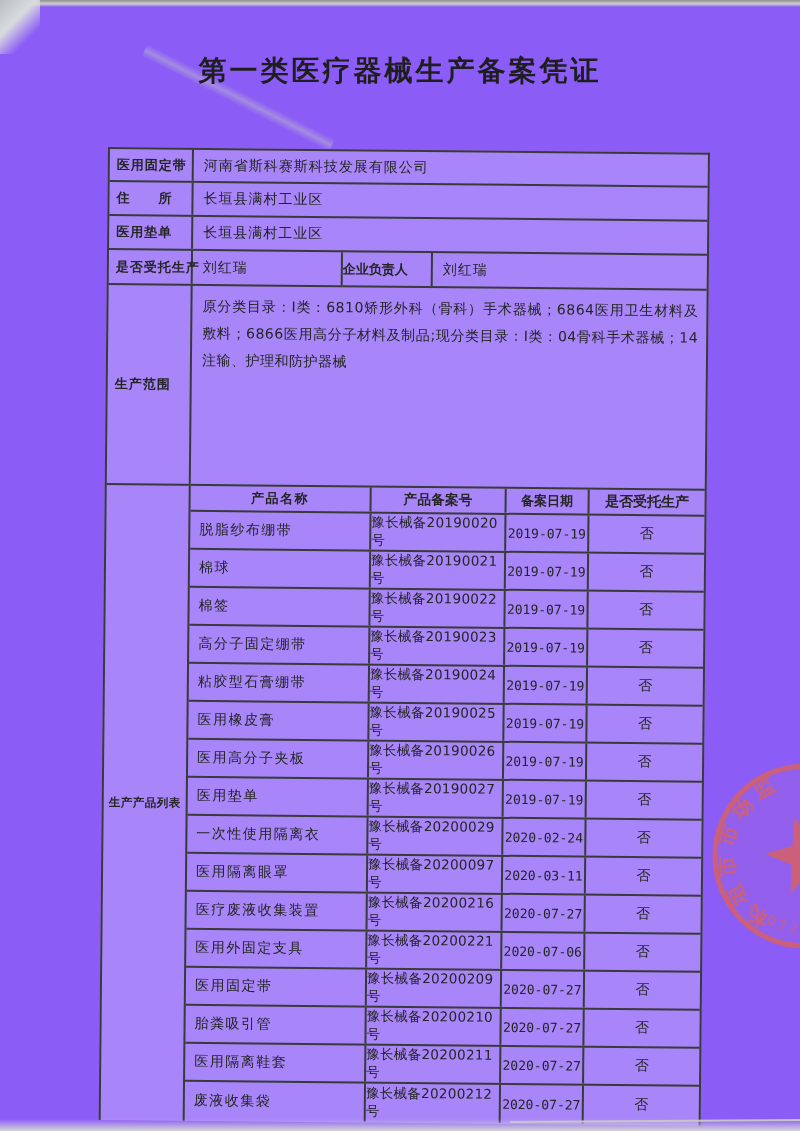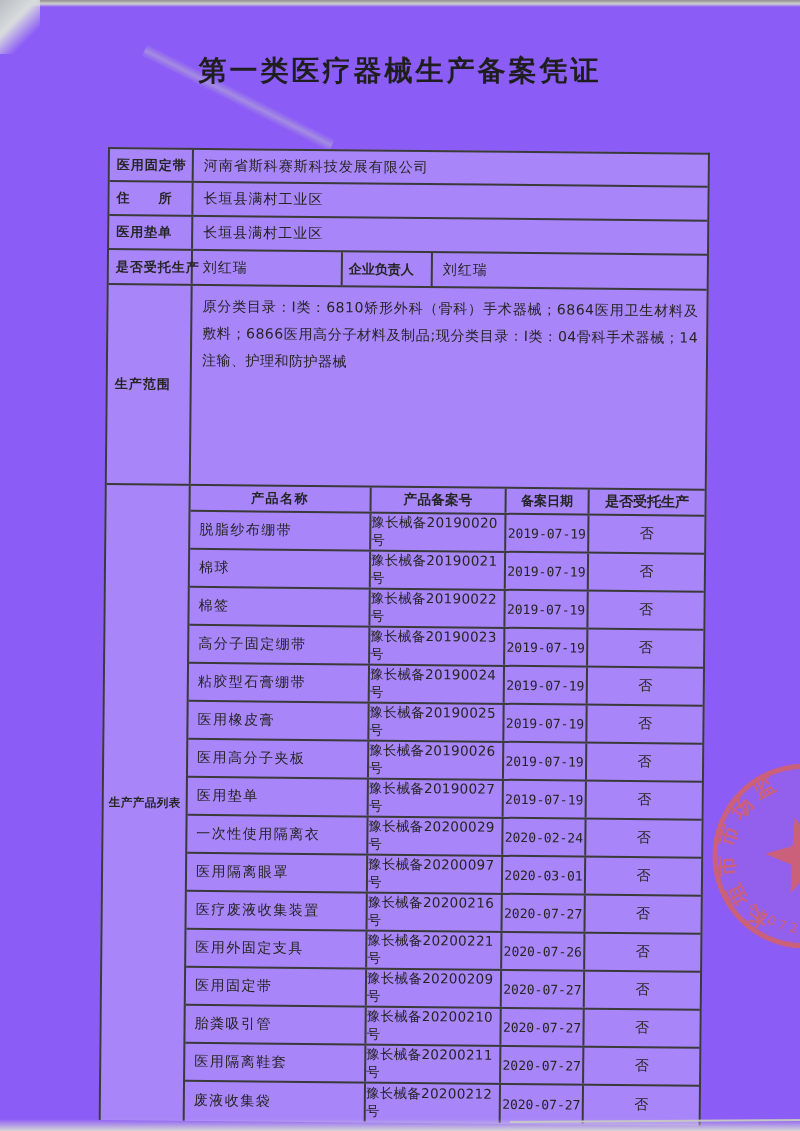--- a/index.html
+++ b/index.html
@@ -41,21 +41,21 @@
                font-size:14px; background:rgba(255,255,255,.25); }
   .irow  { display:flex; border-bottom:2px solid #3a3a3a; height:34px; }
   .irow.h33 { height:33px; }
   .irow.h35 { height:35px; }
   .lbl   { width:84px; flex:0 0 84px; border-right:2px solid #3a3a3a;
            display:flex; align-items:center; padding-left:7px;
            font-size:13px; letter-spacing:1px; font-weight:600; white-space:nowrap; }
   .val   { flex:1; display:flex; align-items:center; padding-left:10px; letter-spacing:1px; }
   .val.w150 { flex:0 0 150px; border-right:2px solid #3a3a3a; }
   .lbl2  { flex:0 0 90px; border-right:2px solid #3a3a3a; display:flex; align-items:center;
-           padding-left:6px; font-size:13px; font-weight:600; white-space:nowrap; }
+           font-size:13px; font-weight:600; white-space:nowrap; }
 
   .scope-row { display:flex; border-bottom:2px solid #3a3a3a; height:200px; }
   .scope-row .lbl { align-items:center; }
   .scope-text { flex:1; padding:7px 8px 0 10px; line-height:27px; font-size:14px;
                 letter-spacing:.5px; text-align:justify; }
 
   .products { display:flex; height:635px; }
   .plabel { width:84px; flex:0 0 84px; border-right:2px solid #3a3a3a;
             display:flex; align-items:center; justify-content:center;
             font-size:11.5px; font-weight:600; letter-spacing:.5px; white-space:nowrap; }
@@ -174,33 +174,33 @@
             </div>
             <div class="prow">
               <div class="cell c-name">一次性使用隔离衣</div>
               <div class="cell c-no">豫长械备20200029号</div>
               <div class="cell c-date">2020-02-24</div>
               <div class="cell c-ent">否</div>
             </div>
             <div class="prow">
               <div class="cell c-name">医用隔离眼罩</div>
               <div class="cell c-no">豫长械备20200097号</div>
-              <div class="cell c-date">2020-03-01</div>
+              <div class="cell c-date">2020-03-11</div>
               <div class="cell c-ent">否</div>
             </div>
             <div class="prow">
               <div class="cell c-name">医疗废液收集装置</div>
               <div class="cell c-no">豫长械备20200216号</div>
               <div class="cell c-date">2020-07-27</div>
               <div class="cell c-ent">否</div>
             </div>
             <div class="prow">
               <div class="cell c-name">医用外固定支具</div>
               <div class="cell c-no">豫长械备20200221号</div>
-              <div class="cell c-date">2020-07-26</div>
+              <div class="cell c-date">2020-07-06</div>
               <div class="cell c-ent">否</div>
             </div>
             <div class="prow">
               <div class="cell c-name">医用固定带</div>
               <div class="cell c-no">豫长械备20200209号</div>
               <div class="cell c-date">2020-07-27</div>
               <div class="cell c-ent">否</div>
             </div>
             <div class="prow">
               <div class="cell c-name">胎粪吸引管</div>

